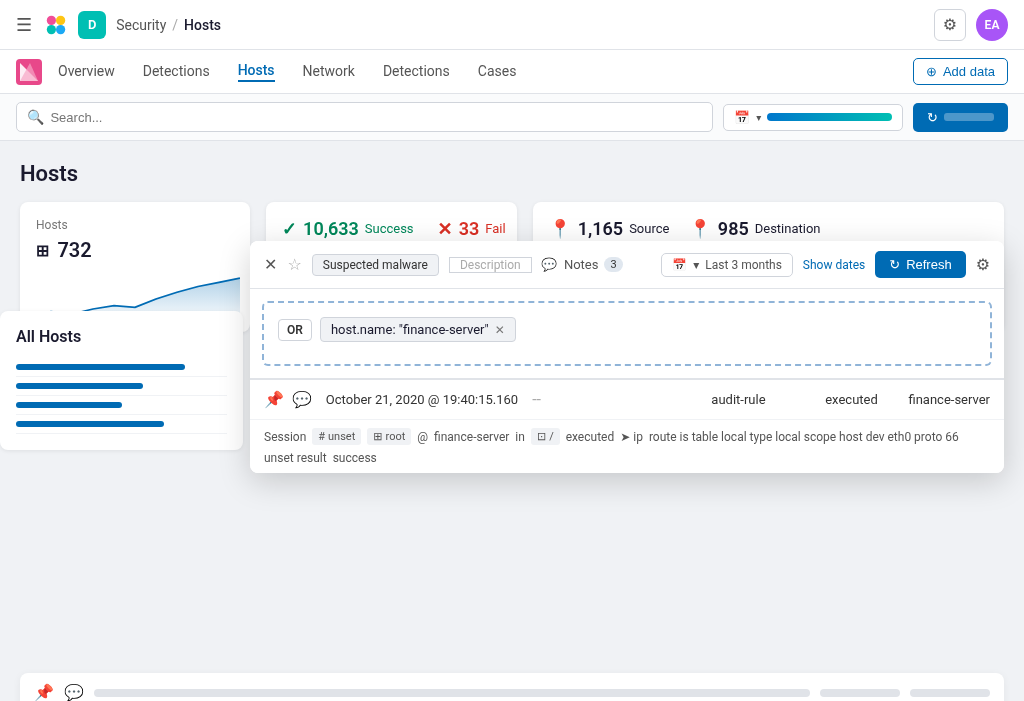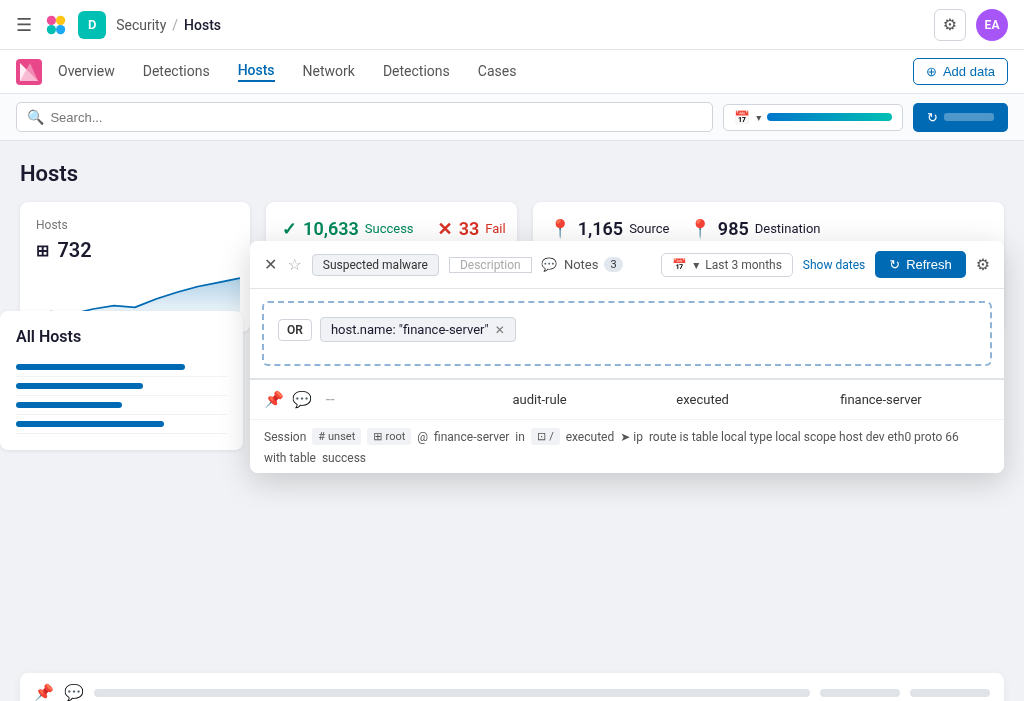--- a/index.html
+++ b/index.html
@@ -550,21 +550,21 @@
       color: #333;
       min-width: 170px;
     }
     .row-sep {
       color: #aaa;
     }
     .row-cell {
       flex: 1;
       font-size: 13px;
       color: #333;
-      text-align: left;
+      text-align: right;
     }
     .data-row-detail {
       padding: 8px 14px;
       font-size: 12px;
       color: #555;
       display: flex;
       align-items: center;
       gap: 6px;
       flex-wrap: wrap;
     }
@@ -824,20 +824,21 @@
         <span>host.name</span>
       </div>
     </div>
 
     <div class="data-row-panel">
       <div class="data-row-main">
         <div class="row-icons">
           <span class="row-icon">📌</span>
           <span class="row-icon">💬</span>
         </div>
+        <span class="row-timestamp">October 21, 2020 @ 19:40:15.160</span>
         <span class="row-sep">--</span>
         <span class="row-cell"></span>
         <span class="row-cell">audit-rule</span>
         <span class="row-cell">executed</span>
         <span class="row-cell">finance-server</span>
       </div>
       <div class="data-row-detail">
         <span>Session</span>
         <span class="detail-badge">
           <span style="color:#555;">#</span>
@@ -850,21 +851,21 @@
         <span>@</span>
         <span>finance-server</span>
         <span>in</span>
         <span class="detail-badge">
           <span>⊡</span>
           <span>/</span>
         </span>
         <span>executed</span>
         <span>➤ ip</span>
         <span>route is table local type local scope host dev eth0 proto 66</span>
-        <span>with table</span>
+        <span>unset result</span>
         <span>success</span>
       </div>
     </div>
 
   </div>
 
   <div class="bottom-row-behind" style="bottom:-10px;">
     <span style="color:#aaa;">📌</span>
     <span style="color:#aaa;">💬</span>
     <div style="flex:1;height:8px;background:#e0e3e8;border-radius:4px;"></div>

